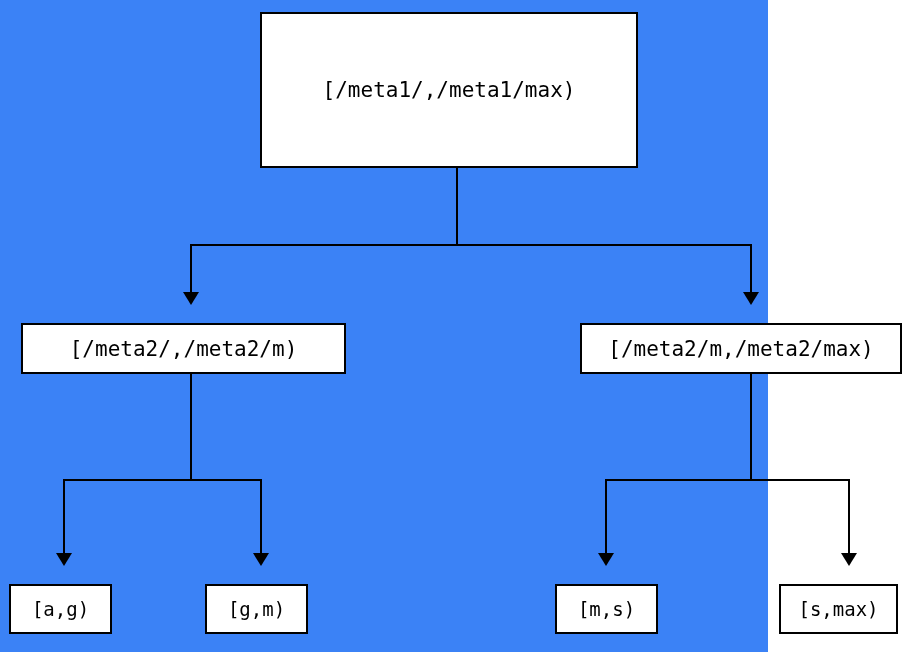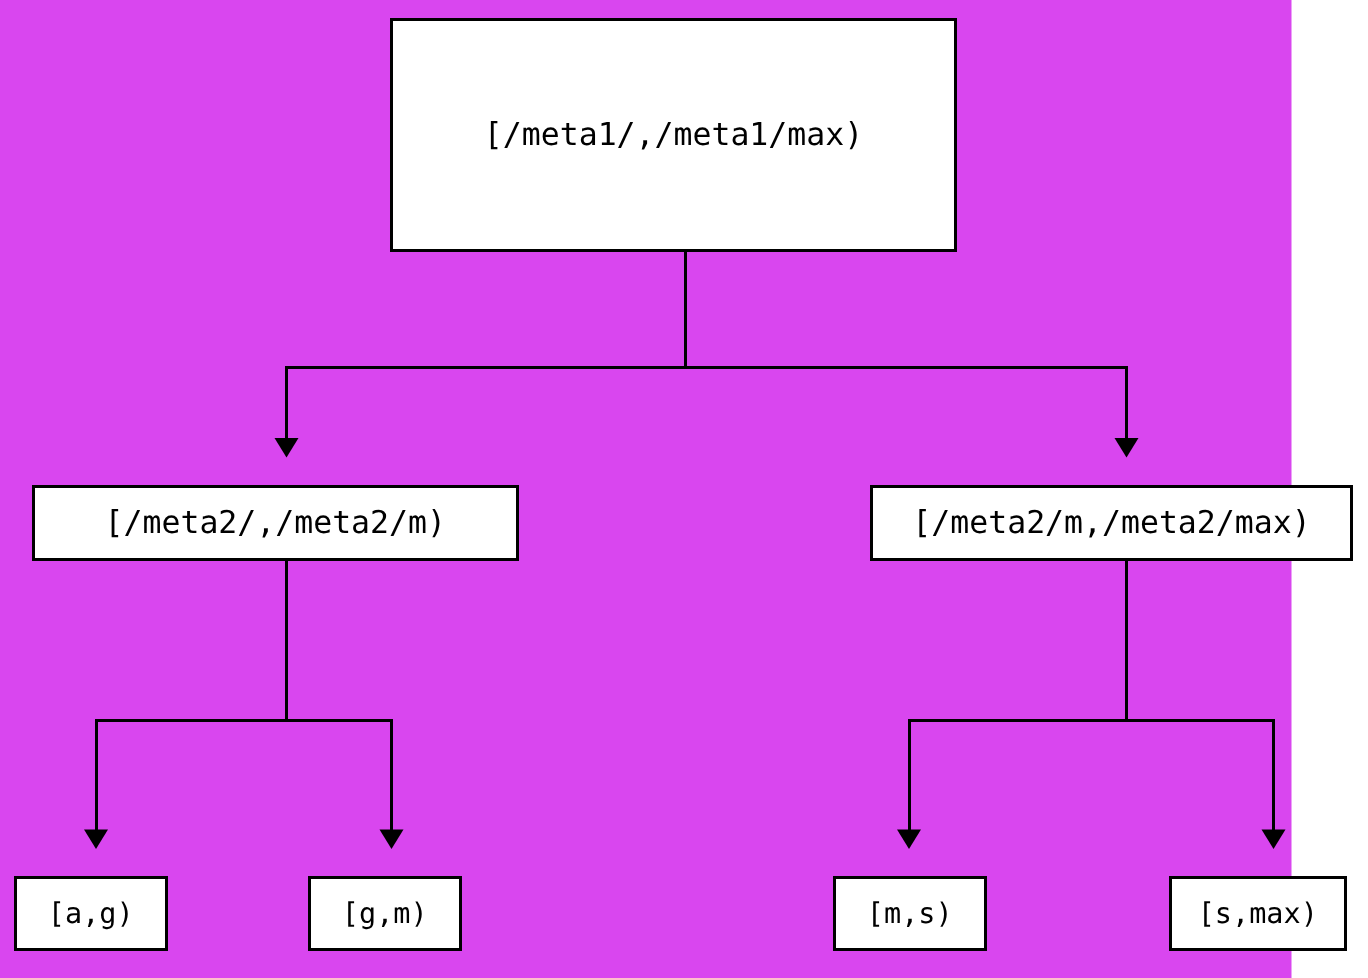--- a/index.html
+++ b/index.html
@@ -9,23 +9,23 @@
     background: #ffffff;
   }
   body {
     width: 912px;
     height: 652px;
     overflow: hidden;
     font-family: "DejaVu Sans Mono", "Liberation Mono", monospace;
   }
   #diagram-root {
     position: relative;
-    width: 861px;
+    width: 768px;
     height: 652px;
-    background: #d946ef;
+    background: #3b82f6;
   }
   svg.tree-canvas {
     position: absolute;
     left: 0;
     top: 0;
     width: 912px;
     height: 652px;
     display: block;
   }
   .node-box {

